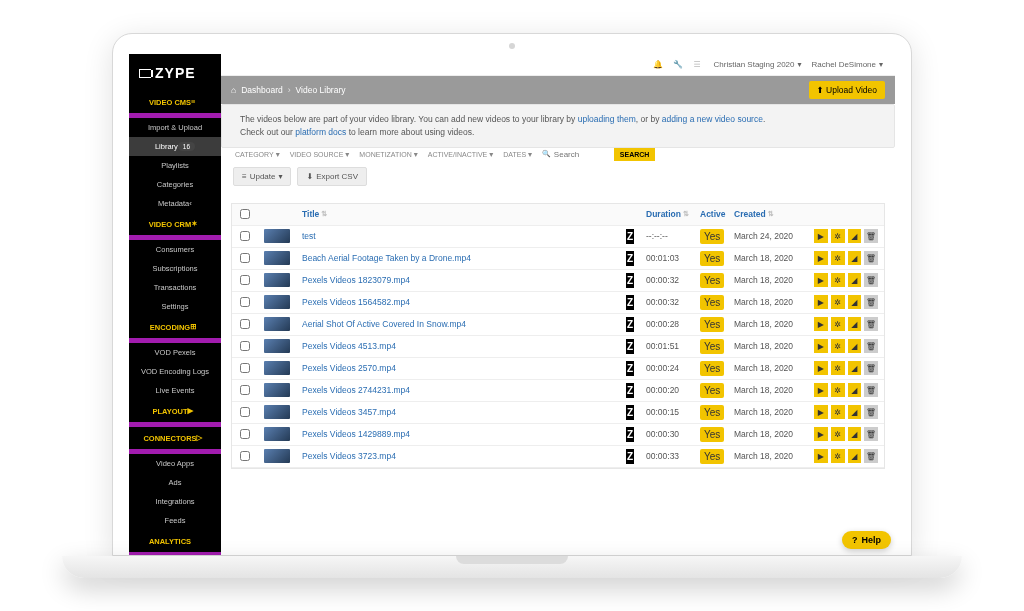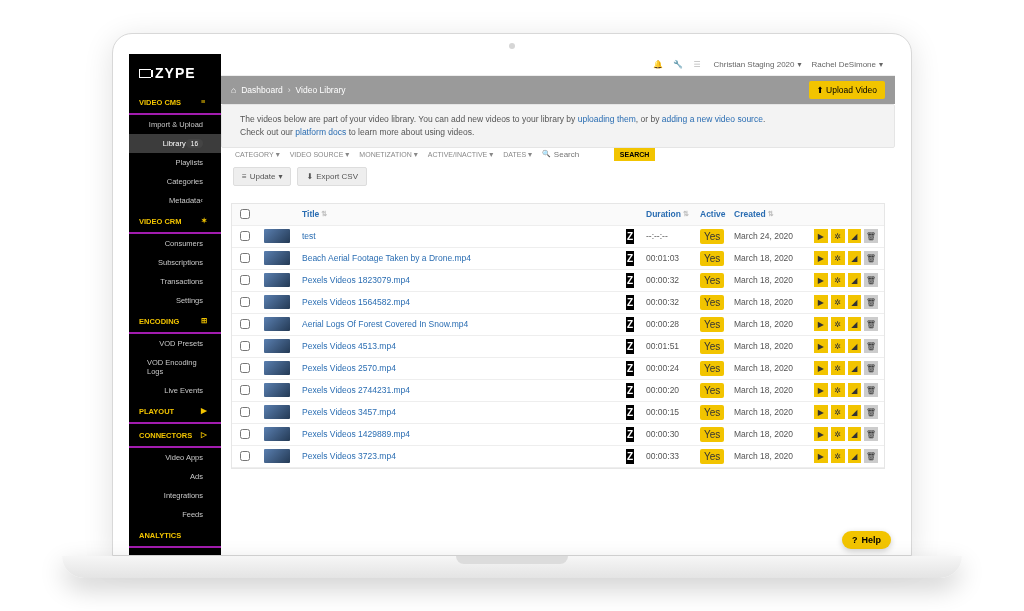--- a/index.html
+++ b/index.html
@@ -10,23 +10,23 @@
   .camera{position:absolute;top:9px;left:50%;transform:translateX(-50%);width:6px;height:6px;border-radius:50%;background:#d6d6d6}
   .inner{position:absolute;top:20px;left:16px;right:16px;bottom:0;display:flex;overflow:hidden}
   .base{width:900px;height:22px;background:linear-gradient(#f6f6f6,#e4e4e4);border-radius:0 0 28px 28px;margin:0 auto;box-shadow:0 10px 26px rgba(0,0,0,.2);position:relative}
   .notch{position:absolute;top:0;left:50%;transform:translateX(-50%);width:112px;height:8px;background:#dcdcdc;border-radius:0 0 10px 10px}
 
   
   .sidebar{width:92px;background:#000;color:#bfbfbf;font-size:7.5px;overflow:hidden;flex-shrink:0}
   .logo{color:#fff;font-weight:600;letter-spacing:1px;font-size:14px;padding:11px 10px 10px;display:flex;align-items:center;gap:4px}
   .logo-mark{width:12px;height:9px;border:1.6px solid #fff;border-right:none;position:relative}
   .logo-mark:after{content:"";position:absolute;right:-1.6px;top:0;bottom:0;width:1.6px;background:#fff}
-  .sec-hdr{display:flex;justify-content:space-between;align-items:center;padding:6px 10px;color:#f2c400;font-size:7.5px;text-transform:uppercase;font-weight:600;border-bottom:2px solid #a21caf}
+  .sec-hdr{display:flex;justify-content:center;align-items:center;padding:6px 10px;color:#f2c400;font-size:7.5px;text-transform:uppercase;font-weight:600;border-bottom:5px solid #a21caf}
   .sec-hdr svg,.sec-ico{width:10px;height:10px}
-  .nav-item{display:flex;justify-content:flex-end;align-items:center;padding:5px 18px;cursor:pointer;color:#c9c9c9}
+  .nav-item{display:flex;justify-content:center;align-items:center;padding:5px 6px;cursor:pointer;color:#c9c9c9}
   .nav-item.active{background:#3c3c3c;color:#fff}
   .badge{background:#444;color:#fff;border-radius:7px;font-size:6.5px;padding:1px 5px}
   .chev{font-size:8px}
 
   
   .main{flex:1;background:#fff;overflow:hidden;display:flex;flex-direction:column}
   .topbar{height:22px;display:flex;justify-content:flex-end;align-items:center;gap:10px;padding:0 12px;font-size:8px;color:#666;border-bottom:1px solid #eee}
   .top-ico{width:10px;height:10px;color:#f2c400}
   .top-ico.gray{color:#bbb}
   .top-user{display:flex;align-items:center;gap:3px;cursor:pointer}
@@ -122,21 +122,21 @@
               <span>Transactions</span>
             </div>
             <div class="nav-item">
               <span>Settings</span>
             </div>
             <div class="sec-hdr">
               <span>ENCODING</span>
               <span class="sec-ico">⊞</span>
             </div>
             <div class="nav-item">
-              <span>VOD Presets</span>
+              <span>VOD Pexels</span>
             </div>
             <div class="nav-item">
               <span>VOD Encoding Logs</span>
             </div>
             <div class="nav-item">
               <span>Live Events</span>
             </div>
             <div class="sec-hdr">
               <span>PLAYOUT</span>
               <span class="sec-ico">▶</span>
@@ -363,21 +363,21 @@
                   <span class="row-btn gray">🗑</span>
                 </div>
               </div>
               <div class="trow">
                 <div class="cell c-chk">
                   <input type="checkbox" style="">
                 </div>
                 <div class="cell c-thumb">
                   <div class="thumb"></div>
                 </div>
-                <div class="cell c-title">Aerial Logs Of Forest Covered In Snow.mp4</div>
+                <div class="cell c-title">Aerial Shot Of Active Covered In Snow.mp4</div>
                 <div class="cell c-z">
                   <div class="zicon">Z</div>
                 </div>
                 <div class="cell c-dur">00:00:28</div>
                 <div class="cell c-act">
                   <span class="yes">Yes</span>
                 </div>
                 <div class="cell c-cre">March 18, 2020</div>
                 <div class="cell c-ico">
                   <span class="row-btn">▶</span>

